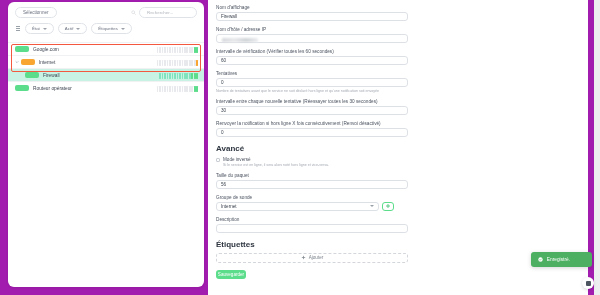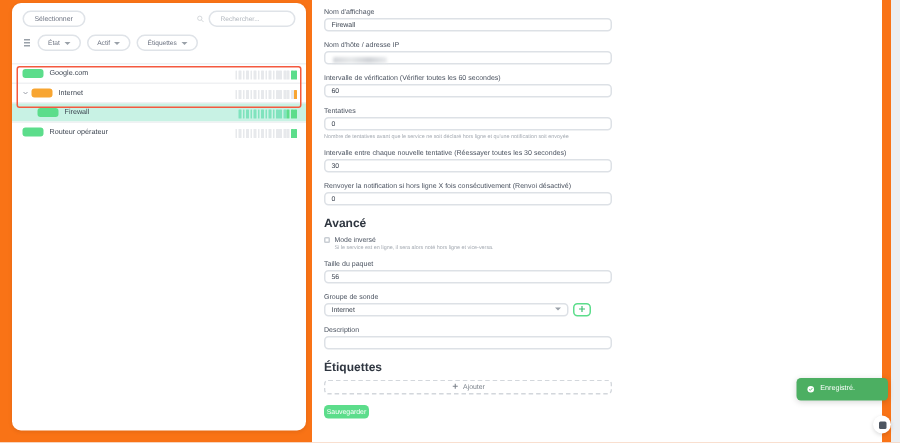--- a/index.html
+++ b/index.html
@@ -2,21 +2,21 @@
 <html><head>
 <meta charset="utf-8">
 <style>
   * { box-sizing: border-box; margin: 0; padding: 0; }
   html, body {
     width: 600px; height: 295px;
     background: #f3f4f6;
     font-family: "Liberation Sans", sans-serif;
     overflow: hidden;
   }
-  .app { position: relative; width: 600px; height: 295px; background: #f97316; }
+  .app { position: relative; width: 600px; height: 295px; background: #a21caf; }
 
   
   .left-panel {
     position: absolute; left: 8px; top: 2px;
     width: 196px; height: 285px;
     background: #ffffff;
     border-radius: 6px;
     box-shadow: 0 1px 3px rgba(0,0,0,0.09);
     overflow: hidden;
   }

